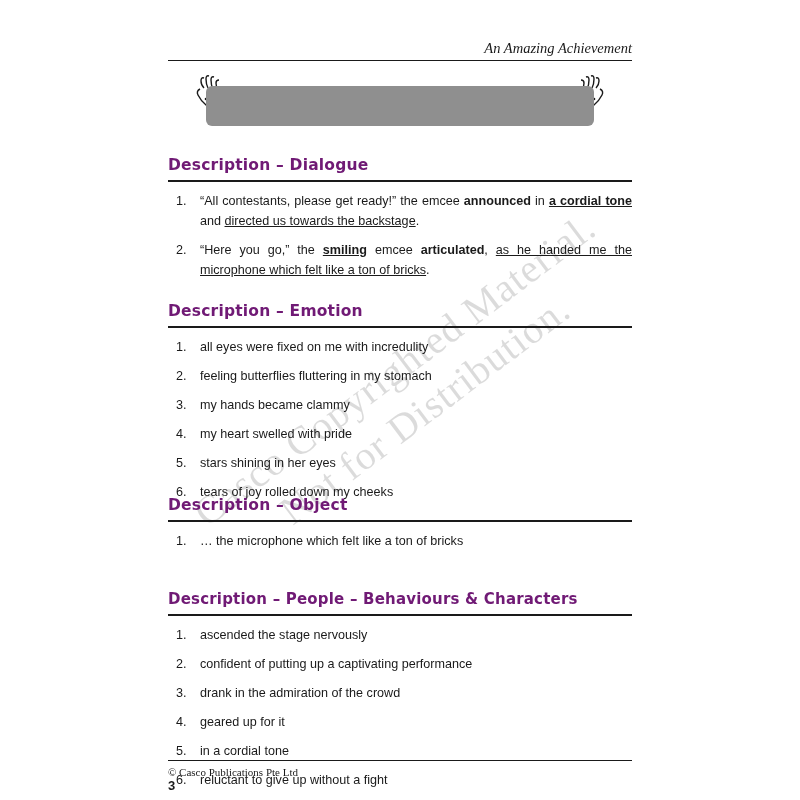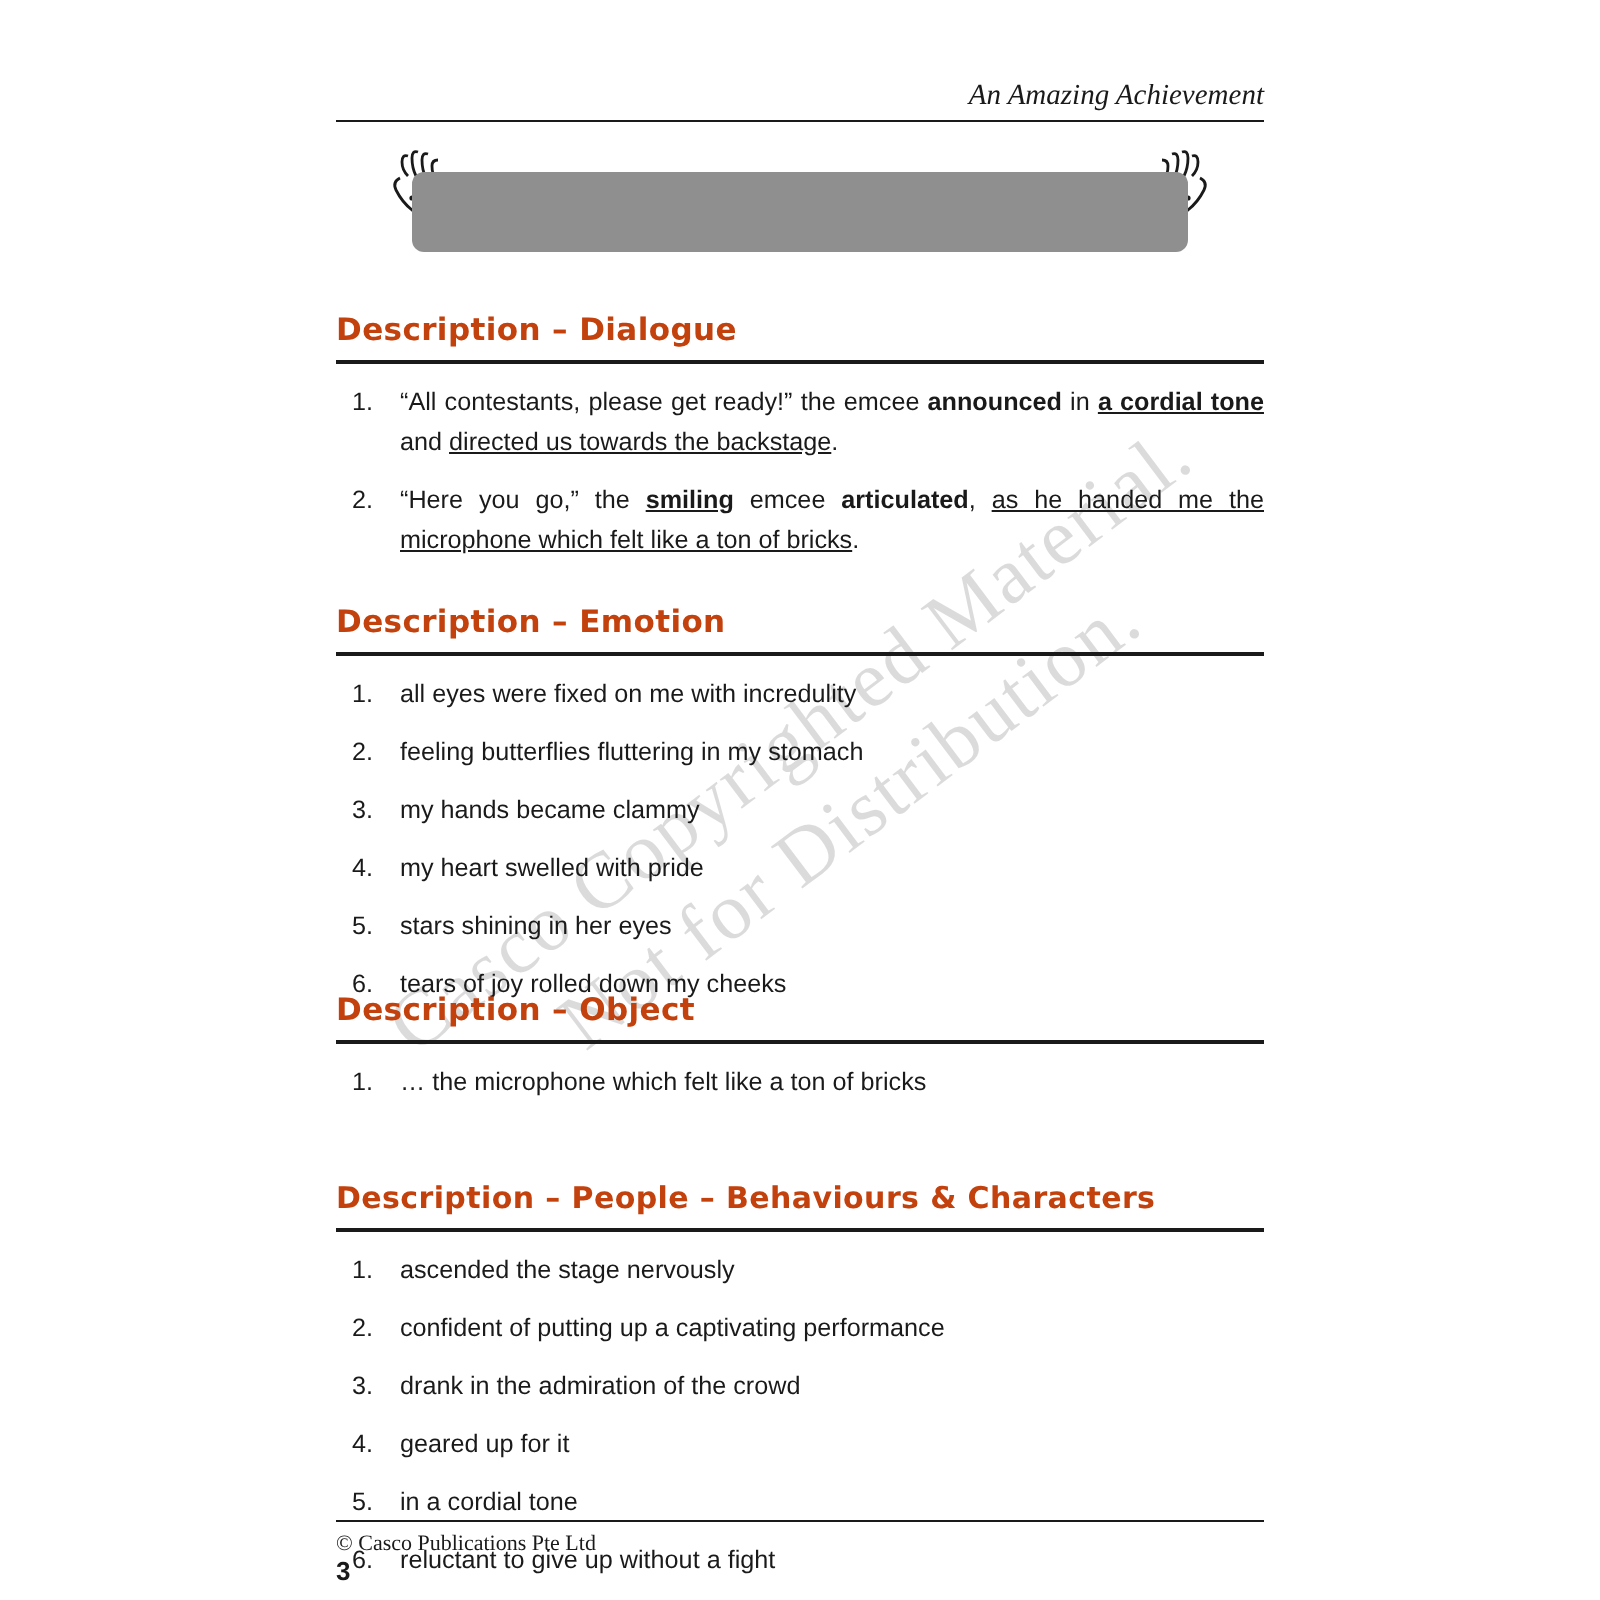--- a/index.html
+++ b/index.html
@@ -87,21 +87,21 @@
   
   .section {
     position: absolute;
     left: 168px;
     width: 464px;
   }
   .section-title {
     font-family: "DejaVu Sans", sans-serif;
     font-weight: bold;
     font-size: 15.5px;
-    color: #c2410c;
+    color: #701a75;
     letter-spacing: 0.2px;
     padding-bottom: 6px;
     border-bottom: 2.2px solid #1a1a1a;
     margin: 0;
   }
   .section-title.small { font-size: 15px; }
   .items {
     list-style: none;
     margin: 0;
     padding: 0;

